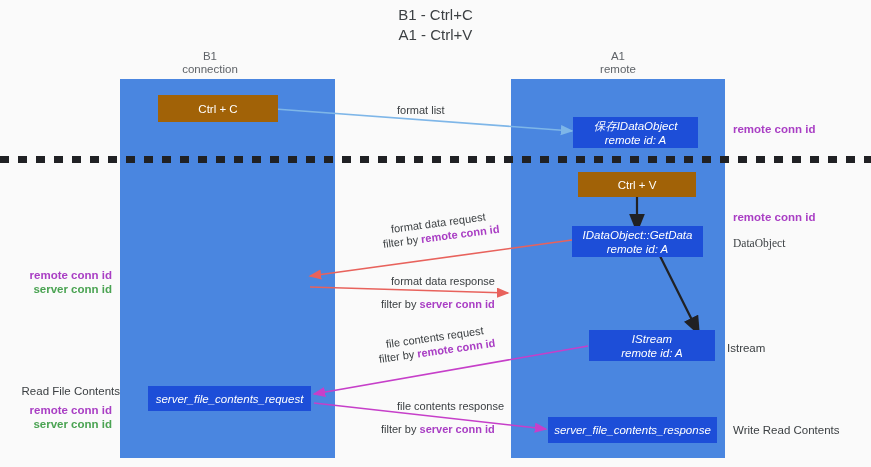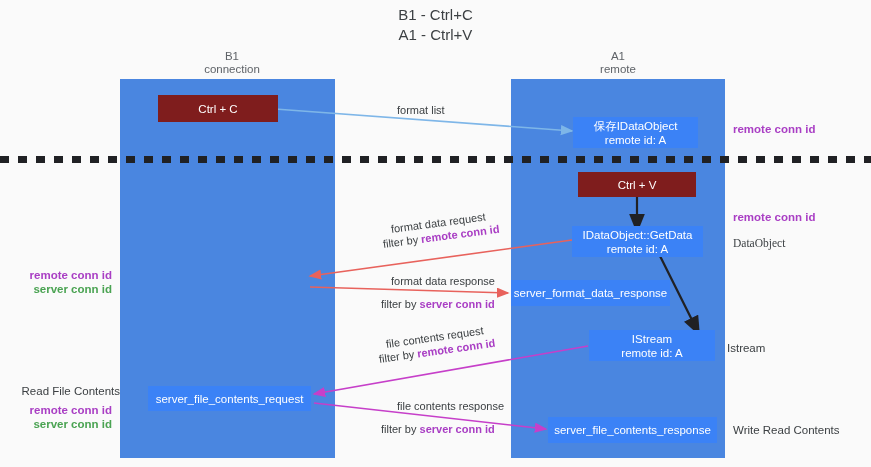--- a/index.html
+++ b/index.html
@@ -23,22 +23,22 @@
   }
 
   .panel{position:absolute;background:#4a86e0;}
 
   .node{
     position:absolute;box-sizing:border-box;
     display:flex;align-items:center;justify-content:center;
     text-align:center;color:#ffffff;font-size:11.5px;line-height:14px;
     white-space:pre-line;padding:2px 4px;
   }
-  .node.green{background:#7f1d1d;}
-  .node.orange{background:#3b82f6;}
+  .node.green{background:#a16207;}
+  .node.orange{background:#1d4ed8;font-style:italic;}
 
   .rlabel{position:absolute;font-size:11.5px;line-height:15px;color:#3c4043;white-space:pre-line;}
   .llabel{position:absolute;font-size:11.5px;line-height:15px;color:#3c4043;white-space:pre-line;text-align:right;}
 
   .purple{color:#a93ec4;font-weight:bold;}
   .green-t{color:#4aa352;font-weight:bold;}
 
   .edgelabel{
     position:absolute;font-size:11px;line-height:14px;color:#3c4043;
     white-space:nowrap;transform-origin:left top;
@@ -48,21 +48,21 @@
   svg.layer{position:absolute;left:0;top:0;width:871px;height:467px;pointer-events:none;}
 </style>
 </head>
 <body>
 
 <div id="stage">
 
   <div class="title">B1 - Ctrl+C
 A1 - Ctrl+V</div>
 
-  <div class="colhead" style="left:162px;top:50px;width:140px;">B1
+  <div class="colhead" style="left:140px;top:50px;width:140px;">B1
 connection</div>
   <div class="colhead" style="left:548px;top:50px;width:140px;">A1
 remote</div>
 
   <div class="panel" style="left:120px;top:79px;width:215px;height:379px;"></div>
   <div class="panel" style="left:511px;top:79px;width:214px;height:379px;"></div>
 
   <svg class="layer">
     <defs>
       <marker id="ahBlue" markerWidth="9" markerHeight="9" refX="7" refY="3.2" orient="auto">
@@ -100,21 +100,20 @@
 
   <div class="node orange" style="left:573px;top:117px;width:125px;height:31px;">保存IDataObject
 remote id: A</div>
 
   <div class="node green" style="left:578px;top:172px;width:118px;height:25px;">Ctrl + V</div>
 
   <div class="node orange" style="left:572px;top:226px;width:131px;height:31px;text-align:center;">IDataObject::GetData
 remote id: A</div>
 
 
-  <div class="node orange" style="left:511px;top:280px;width:159px;height:26px;">server_format_data_response</div>
 
   <div class="node orange" style="left:589px;top:330px;width:126px;height:31px;">IStream
 remote id: A</div>
 
   <div class="node orange" style="left:148px;top:386px;width:163px;height:25px;">server_file_contents_request</div>
 
   <div class="node orange" style="left:548px;top:417px;width:169px;height:26px;">server_file_contents_response</div>
 
   <div class="rlabel purple" style="left:733px;top:122px;">remote conn id</div>
 

